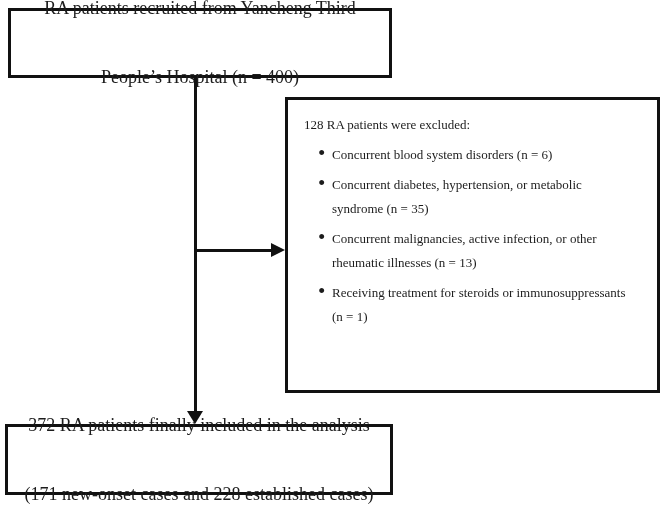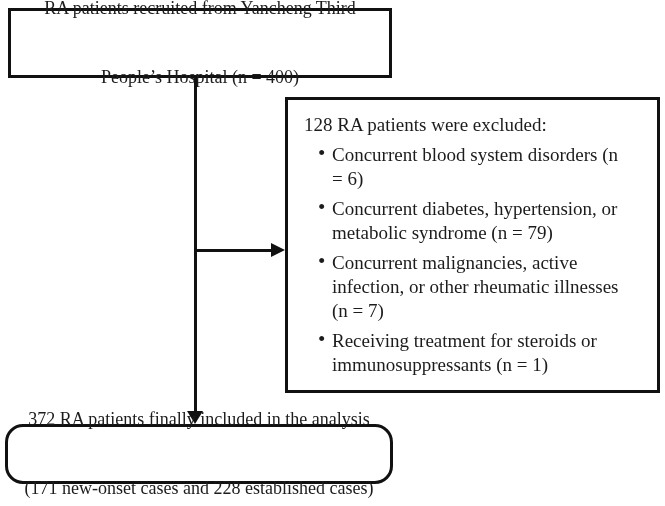--- a/index.html
+++ b/index.html
@@ -26,26 +26,26 @@
     display:flex;flex-direction:column;
     align-items:center;justify-content:center;
     text-align:center;
     gap:44px;
   }
   .top-box{
     left:8px;top:8px;width:384px;height:70px;
     font-size:18px;line-height:25px;
   }
   .final-box{
-    left:5px;top:424px;width:388px;height:60px;
-    font-size:18px;line-height:25px;border-radius:18px;
+    left:5px;top:424px;width:388px;height:71px;
+    font-size:18px;line-height:25px;
   }
   .excluded-box{
     left:285px;top:97px;width:375px;height:296px;
-    font-size:19px;line-height:24px;
+    font-size:13px;line-height:24px;
     padding:13px 24px 0 16px;
   }
   .excluded-heading{margin:0 0 6px 0;}
   .excluded-list{
     list-style:none;margin:0;padding:0 0 0 14px;
   }
   .excluded-item{
     display:flex;align-items:flex-start;
     margin-top:6px;
   }
@@ -98,25 +98,25 @@
 
   <div class="box excluded-box">
     <div class="excluded-heading">128 RA patients were excluded:</div>
     <ul class="excluded-list">
       <li class="excluded-item">
         <span class="bullet"></span>
         <span class="item-text">Concurrent blood system disorders (n = 6)</span>
       </li>
       <li class="excluded-item">
         <span class="bullet"></span>
-        <span class="item-text">Concurrent diabetes, hypertension, or metabolic syndrome (n = 79)</span>
+        <span class="item-text">Concurrent diabetes, hypertension, or metabolic syndrome (n = 35)</span>
       </li>
       <li class="excluded-item">
         <span class="bullet"></span>
-        <span class="item-text">Concurrent malignancies, active infection, or other rheumatic illnesses (n = 7)</span>
+        <span class="item-text">Concurrent malignancies, active infection, or other rheumatic illnesses (n = 13)</span>
       </li>
       <li class="excluded-item">
         <span class="bullet"></span>
         <span class="item-text">Receiving treatment for steroids or immunosuppressants (n = 1)</span>
       </li>
     </ul>
   </div>
 
   <div class="box final-box centered-text">
     <div>372 RA patients finally included in the analysis</div>

